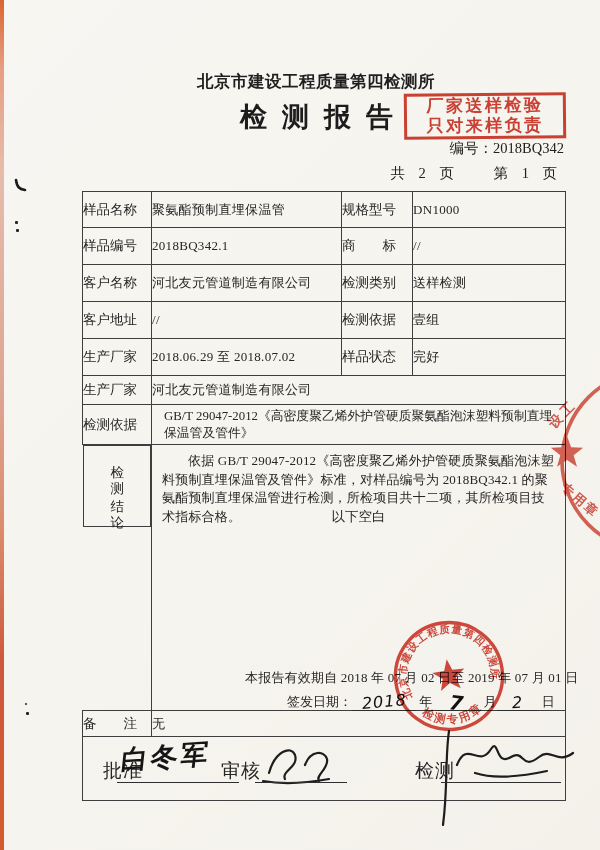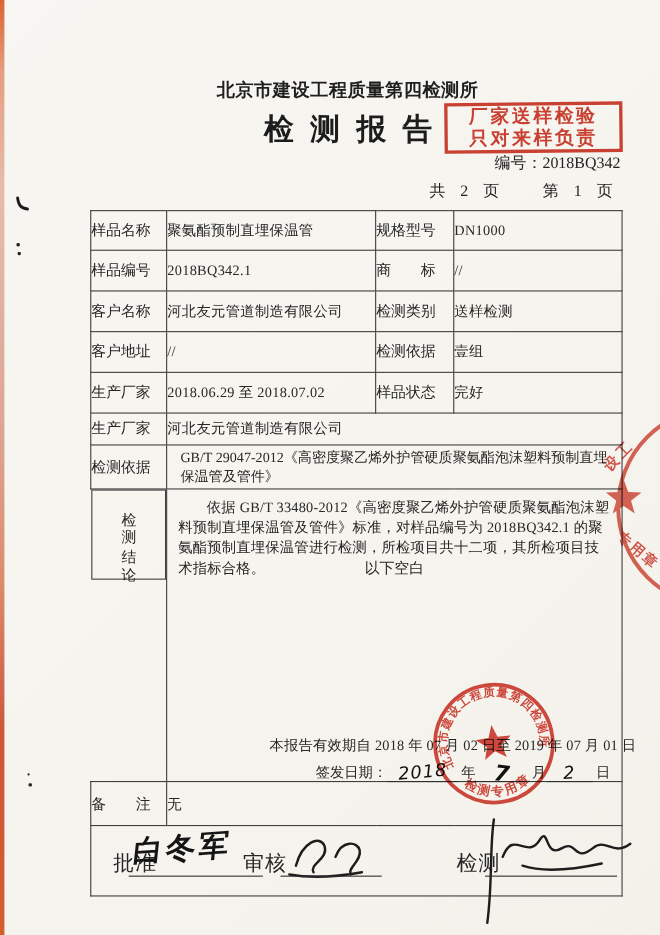--- a/index.html
+++ b/index.html
@@ -157,33 +157,33 @@
     <tr style="height:36px">
       <td class="lblcell"><span class="jlbl">检测依据</span></td>
       <td colspan="3">
             <span class="basis-val">GB/T 29047-2012《高密度聚乙烯外护管硬质聚氨酯泡沫塑料预制直埋保温管及管件》</span>
           </td>
     </tr>
     <tr style="height:266px">
       <td class="v-label"><span>检测结论</span></td>
       <td colspan="3" class="concl-cell">
         <div class="concl-inner">
-          <div class="concl-par">依据 GB/T 33480-2012《高密度聚乙烯外护管硬质聚氨酯泡沫塑料预制直埋保温管及管件》标准，对样品编号为 2018BQ342.1 的聚氨酯预制直埋保温管进行检测，所检项目共十二项，其所检项目技术指标合格。</div>
+          <div class="concl-par">依据 GB/T 29047-2012《高密度聚乙烯外护管硬质聚氨酯泡沫塑料预制直埋保温管及管件》标准，对样品编号为 2018BQ342.1 的聚氨酯预制直埋保温管进行检测，所检项目共十二项，其所检项目技术指标合格。</div>
           <div class="blank-note">以下空白</div>
           <div class="validity">本报告有效期自 2018 年 07 月 02 日至 2019 年 07 月 01 日</div>
           <div class="issue-line">
             <span>签发日期：</span><span class="u u1"><span class="hw hw-year">2018</span></span>
             <span>年</span><span class="u u2"><span class="hw hw-month">7</span></span>
             <span>月</span><span class="u u3"><span class="hw hw-day">2</span></span>
             <span>日</span>
           </div>
         </div>
       </td>
     </tr>
-    <tr style="height:40px">
+    <tr style="height:26px">
       <td class="lblcell"><span class="jlbl">备注</span></td>
       <td class="valcell" colspan="3">无</td>
     </tr>
     <tr style="height:64px">
       <td colspan="4" class="sig-cell">
         <div class="sig-inner">
           <span class="sig-label" style="left:20px">批准</span>
           <span class="sig-name">白冬军</span>
           <div class="sig-ul" style="left:34px;width:122px"></div>
           <span class="sig-label" style="left:138px">审核</span>

